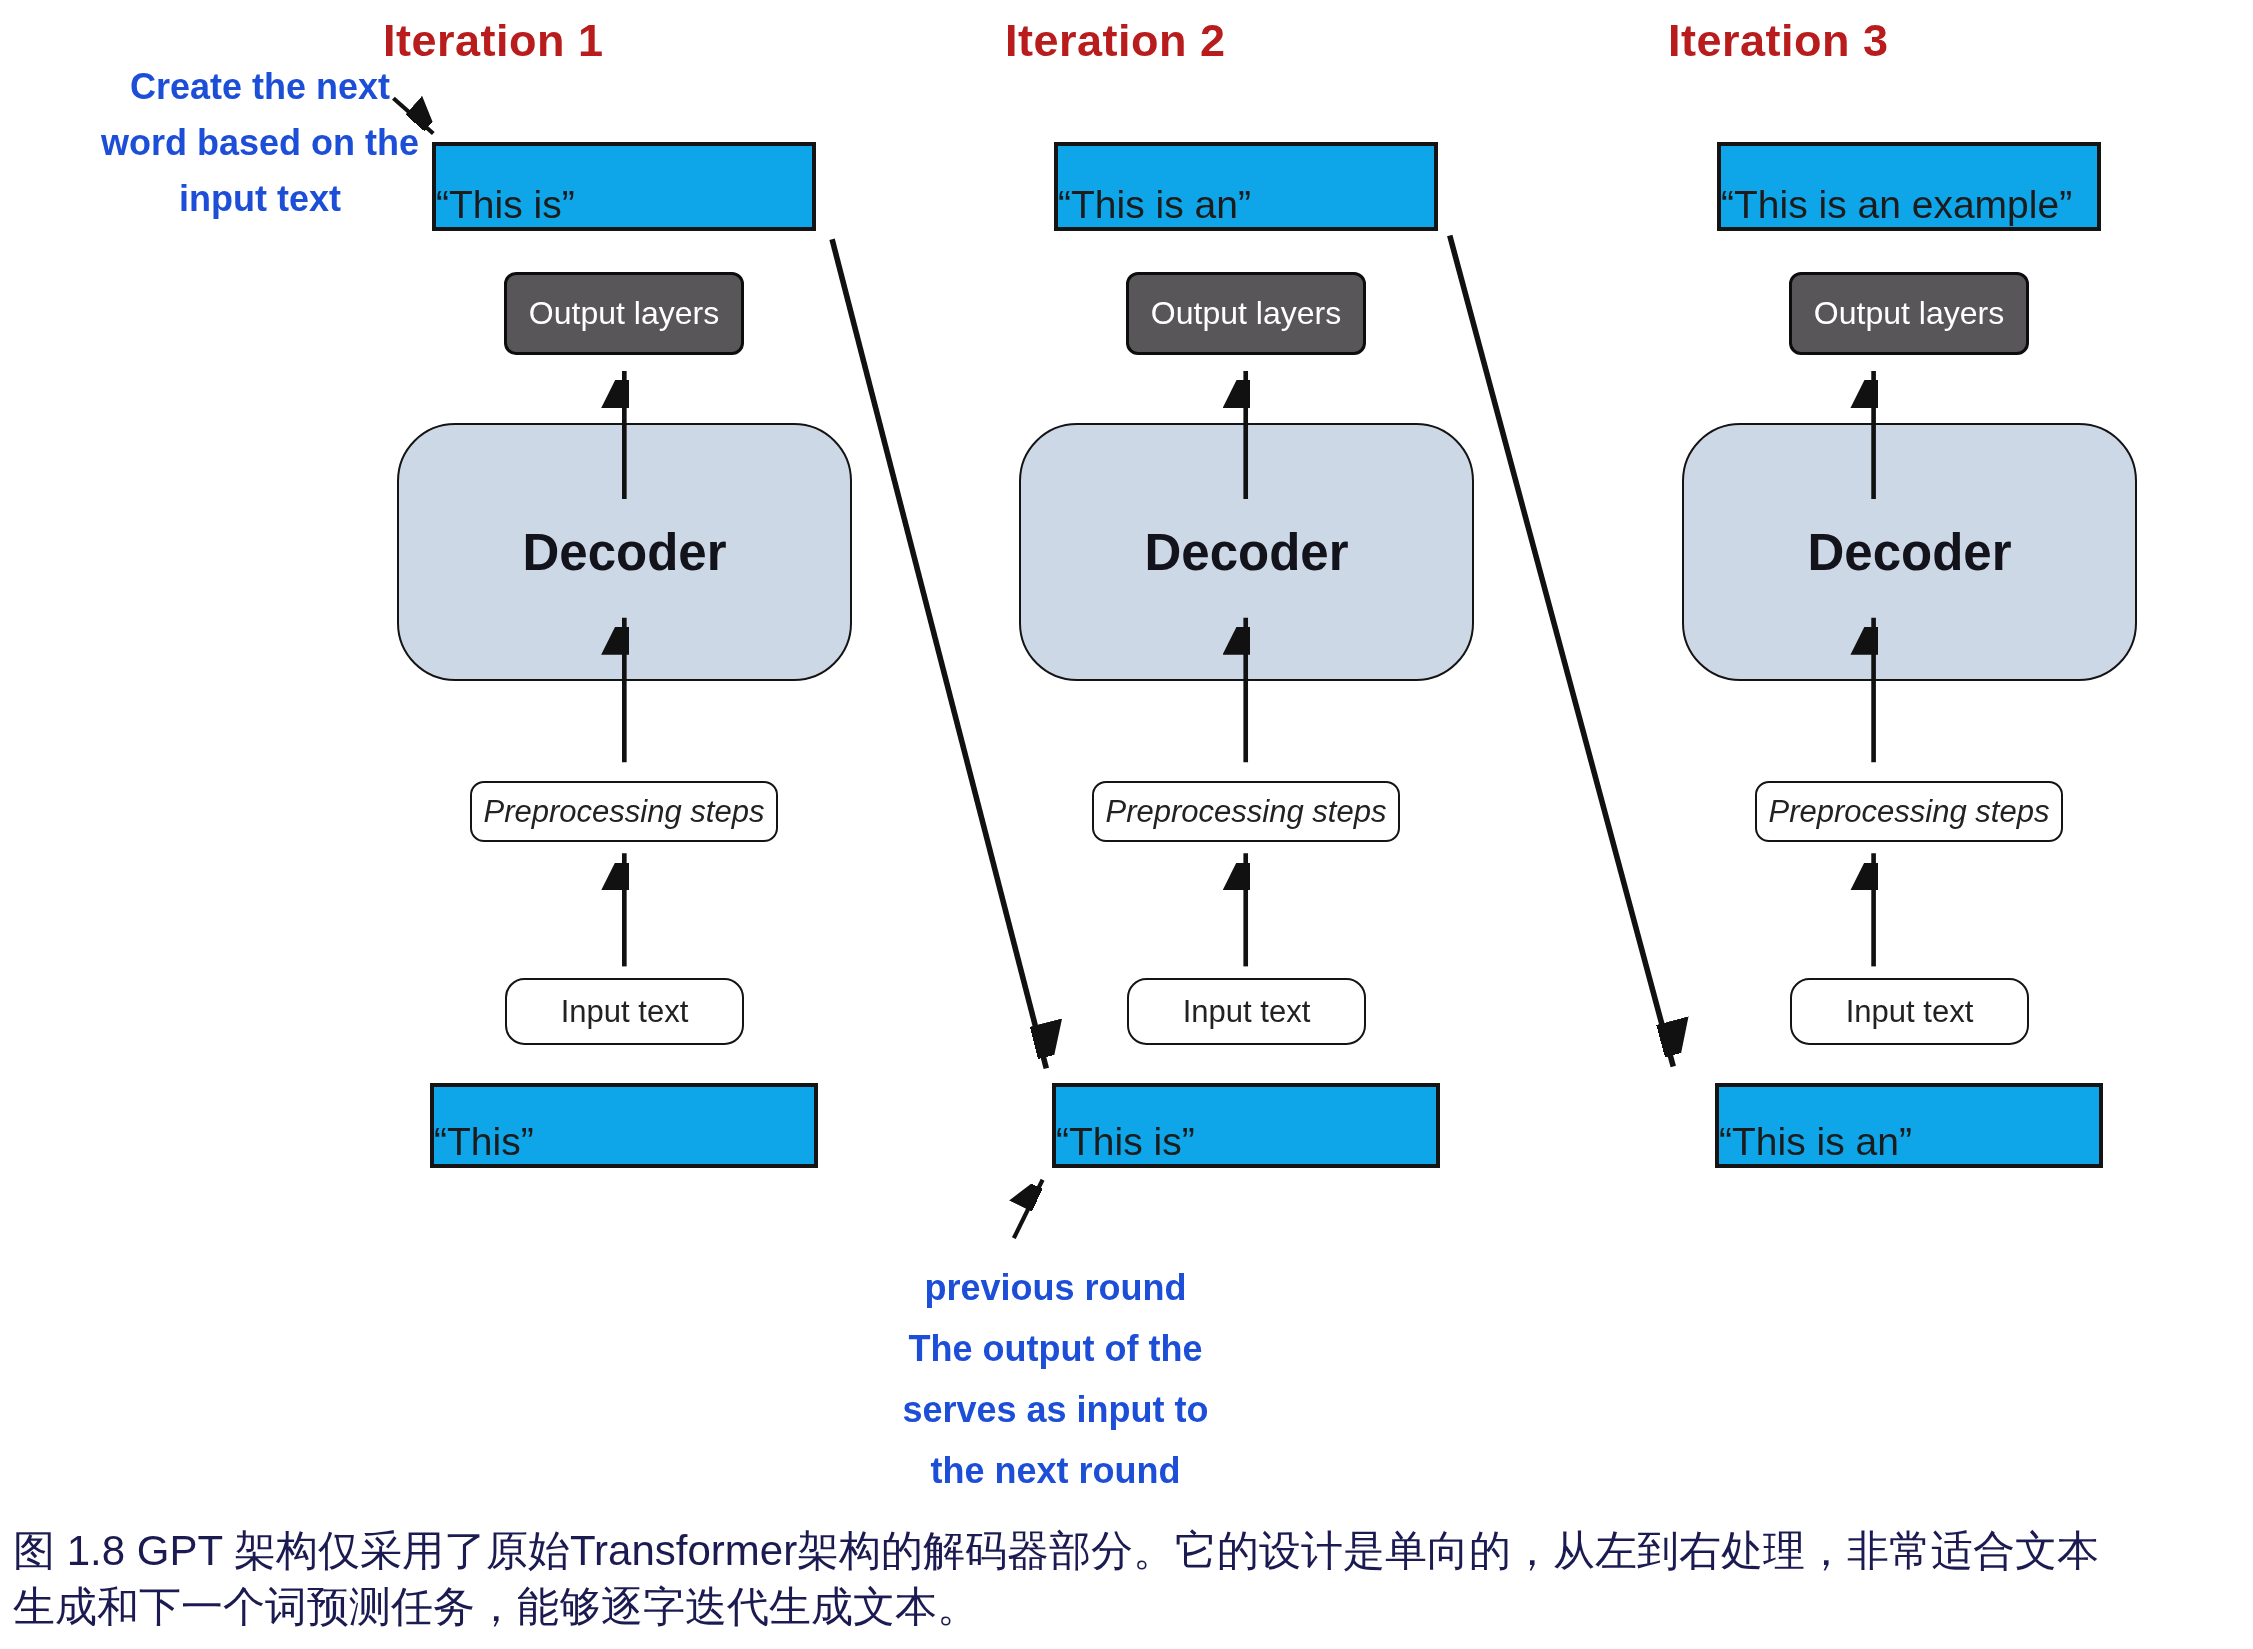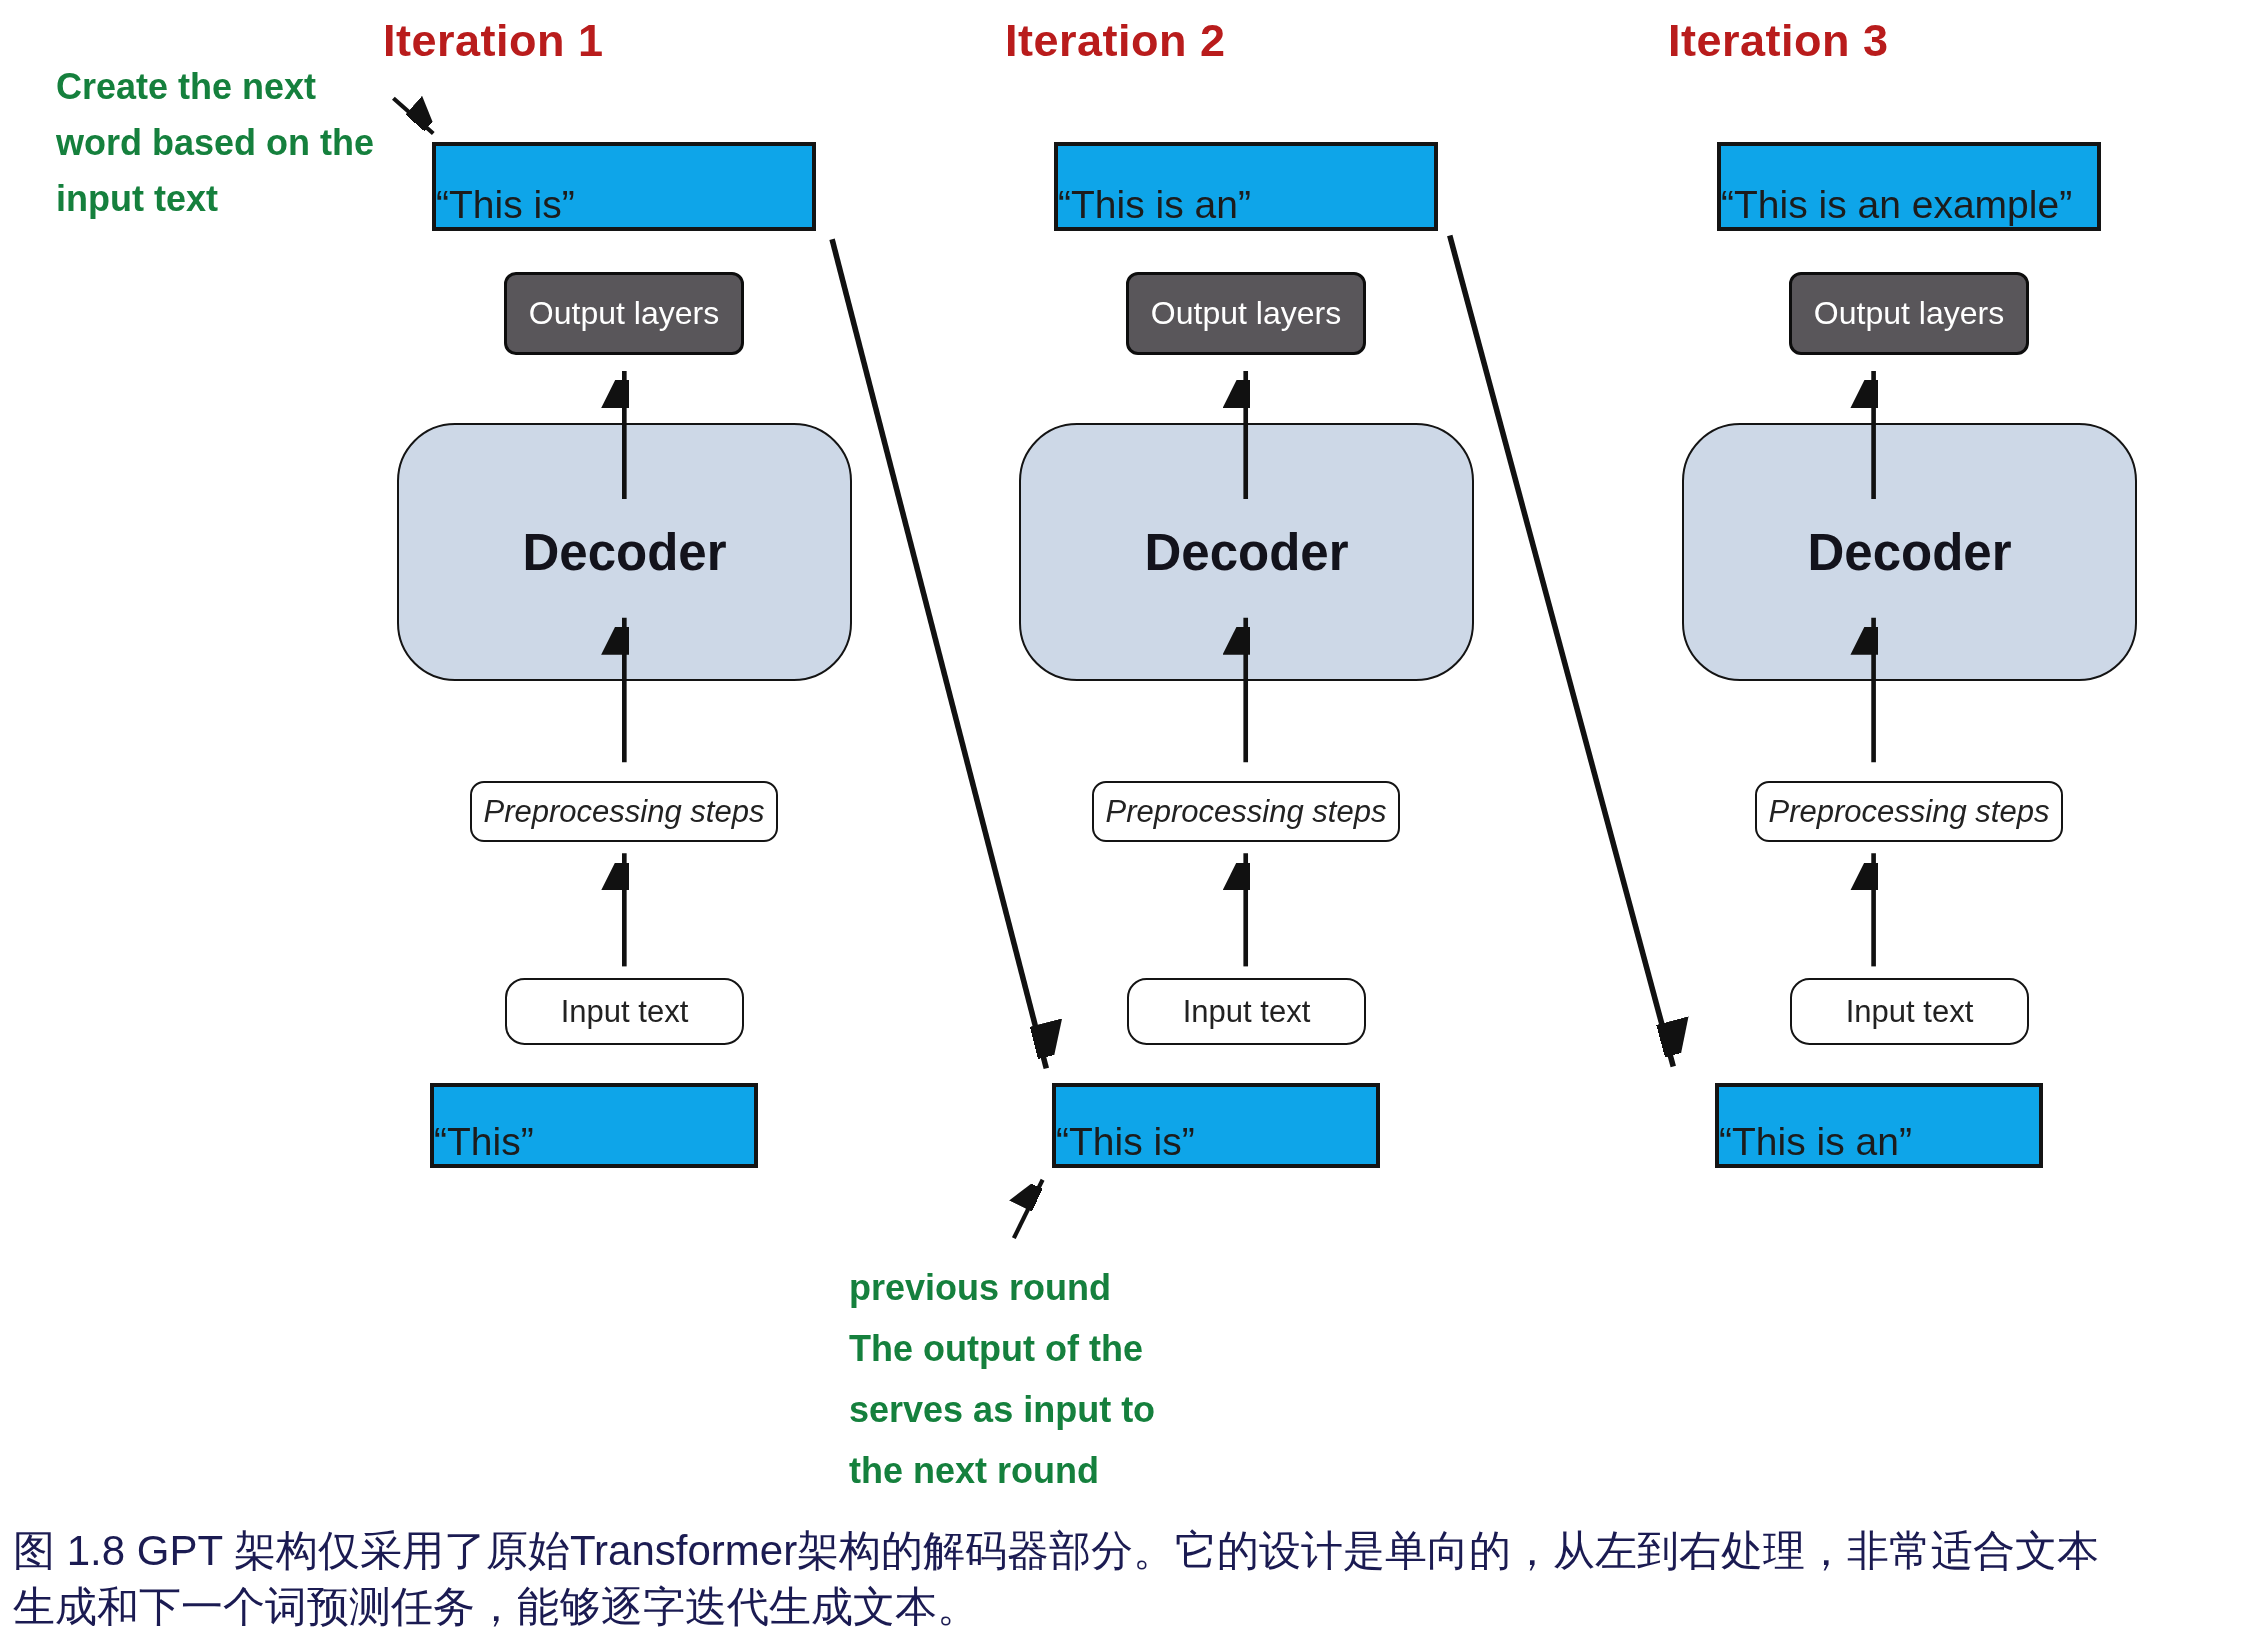--- a/index.html
+++ b/index.html
@@ -32,21 +32,21 @@
   }
   .text-box {
     background: #0ea5e9;
     border: 4.6px solid #141414;
     display: flex;
     align-items: flex-end;
     font-size: 39px;
     color: #1c1c1c;
   }
   .gen-box   { left: 49px; top: 142px; width: 384px; height: 89px; }
-  .inres-box { left: 47px; top: 1083px; width: 328px; height: 85px; }
+  .inres-box { left: 47px; top: 1083px; width: 388px; height: 85px; }
 
   .output-layers {
     left: 121px; top: 272px; width: 240px; height: 83px;
     background: var(--output-fill, #59565a);
     border: 3.7px solid #0d0d0d;
     border-radius: 12px;
     display: flex; align-items: center; justify-content: center;
     font-size: 32px;
     color: var(--output-text, #ffffff);
   }
@@ -75,22 +75,23 @@
     background: #ffffff;
     border: 2.8px solid #141414;
     border-radius: 19.5px;
     display: flex; align-items: center; justify-content: center;
     font-size: 31px;
     color: #222222;
   }
 
   .annotation {
     position: absolute;
+    text-align: center;
     font-weight: bold;
-    color: #15803d;
+    color: #1d4ed8;
   }
   #ann-create { left: 56px; top: 59px; width: 408px; font-size: 36px; line-height: 56px; }
   #ann-output { left: 849px; top: 1257px; width: 413px; font-size: 36px; line-height: 61px; }
 
   .caption {
     position: absolute;
     left: 13px; top: 1523px; width: 2235px;
     font-size: 42px;
     line-height: 56px;
     color: var(--caption-color, #1b1b52);

